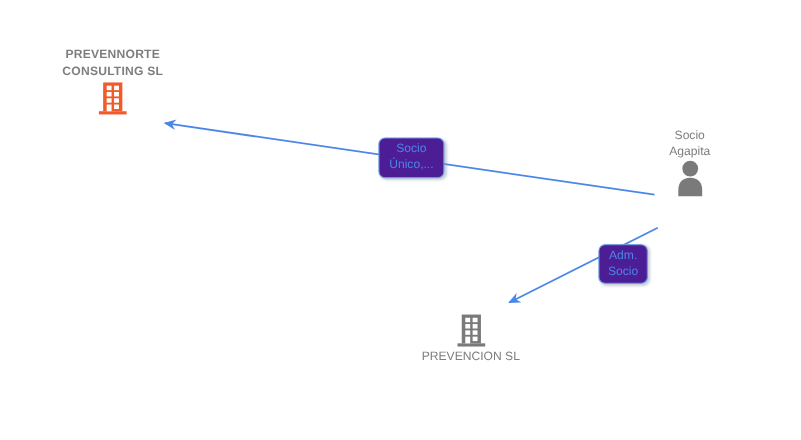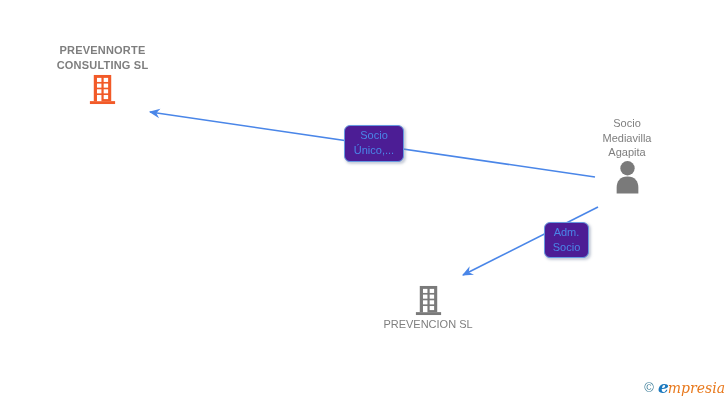--- a/index.html
+++ b/index.html
@@ -91,21 +91,20 @@
       <rect x="10.3" y="15.8" width="4.6" height="4.2" fill="#fff"></rect>
       <rect x="17.2" y="15.8" width="4.6" height="4.2" fill="#fff"></rect>
       <rect x="10.3" y="21.7" width="4.6" height="6.3" fill="#fff"></rect>
       <rect x="17.2" y="21.7" width="4.6" height="4.2" fill="#fff"></rect>
     </svg>
   </div>
 
   <div class="node node-perez">
     <div class="nlabel">
       <div>Socio</div>
-      <div>Mediavilla</div>
       <div>Agapita</div>
     </div>
     <svg class="icon icon-gray mt11" width="31" height="34" viewBox="0 0 32 34" xmlns="http://www.w3.org/2000/svg">
       <circle cx="16" cy="8" r="7.4" fill="currentColor"></circle>
       <path d="M16,16.6 c-7.6,0 -11.2,5 -11.2,11.4 L4.8,34 L27.2,34 L27.2,28 c0,-6.4 -3.6,-11.4 -11.2,-11.4 z" fill="currentColor"></path>
     </svg>
   </div>
 
   <div class="node node-anja">
     <svg class="icon icon-gray mb6" width="31" height="33" viewBox="0 0 32 32" xmlns="http://www.w3.org/2000/svg">
@@ -128,17 +127,14 @@
   <div class="edge-box edge-box-socio">
     <div>Socio</div>
     <div>Único,...</div>
   </div>
 
   <div class="edge-box edge-box-adm">
     <div>Adm.</div>
     <div>Socio</div>
   </div>
 
-  <div class="watermark">
-    <span class="wm-c">©</span><span class="wm-e">e</span><span class="wm-rest">mpresia</span>
-  </div>
 
 </div>
 
 </body></html>

